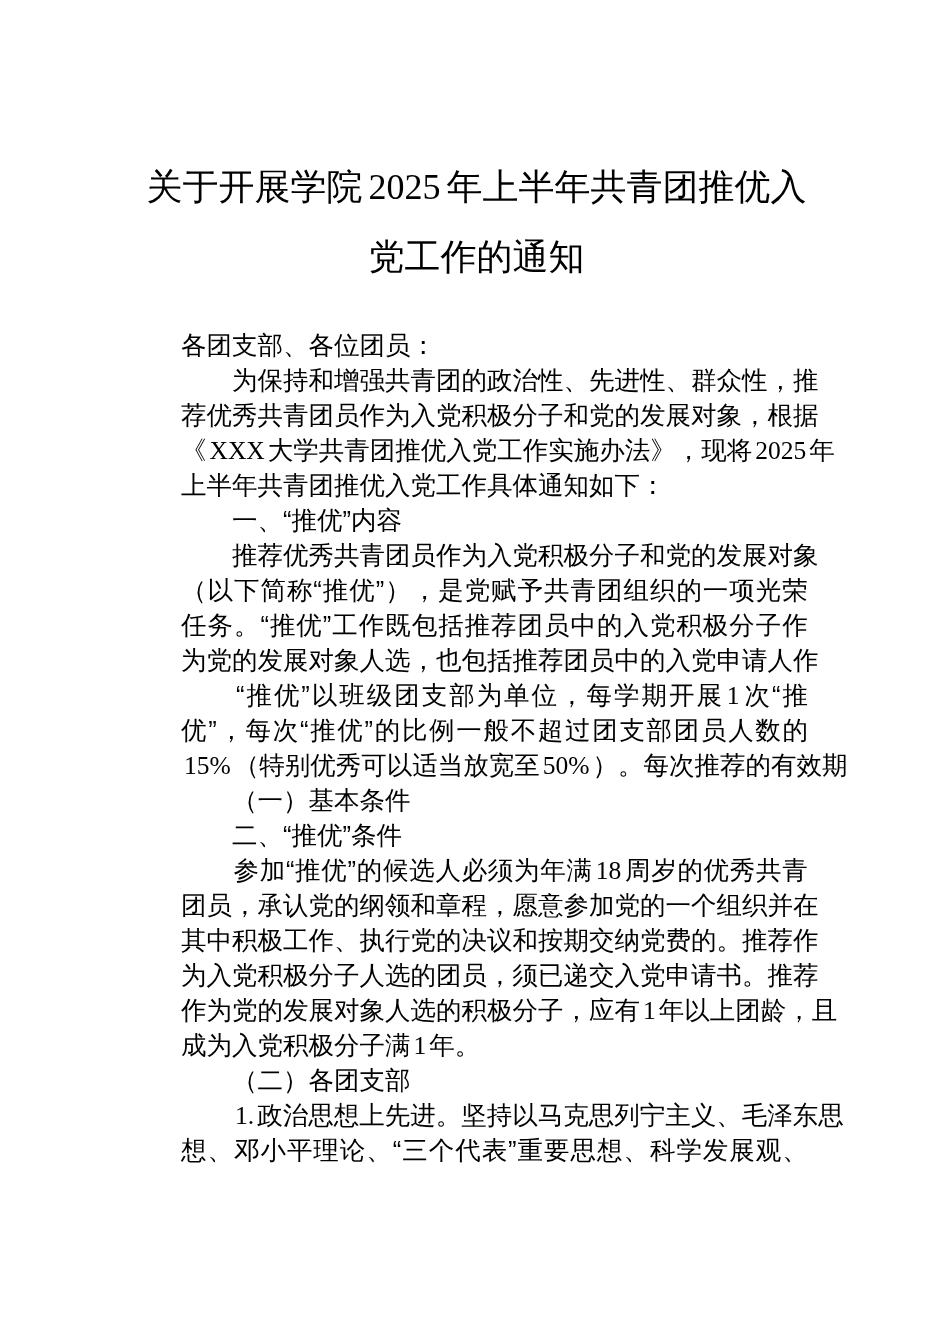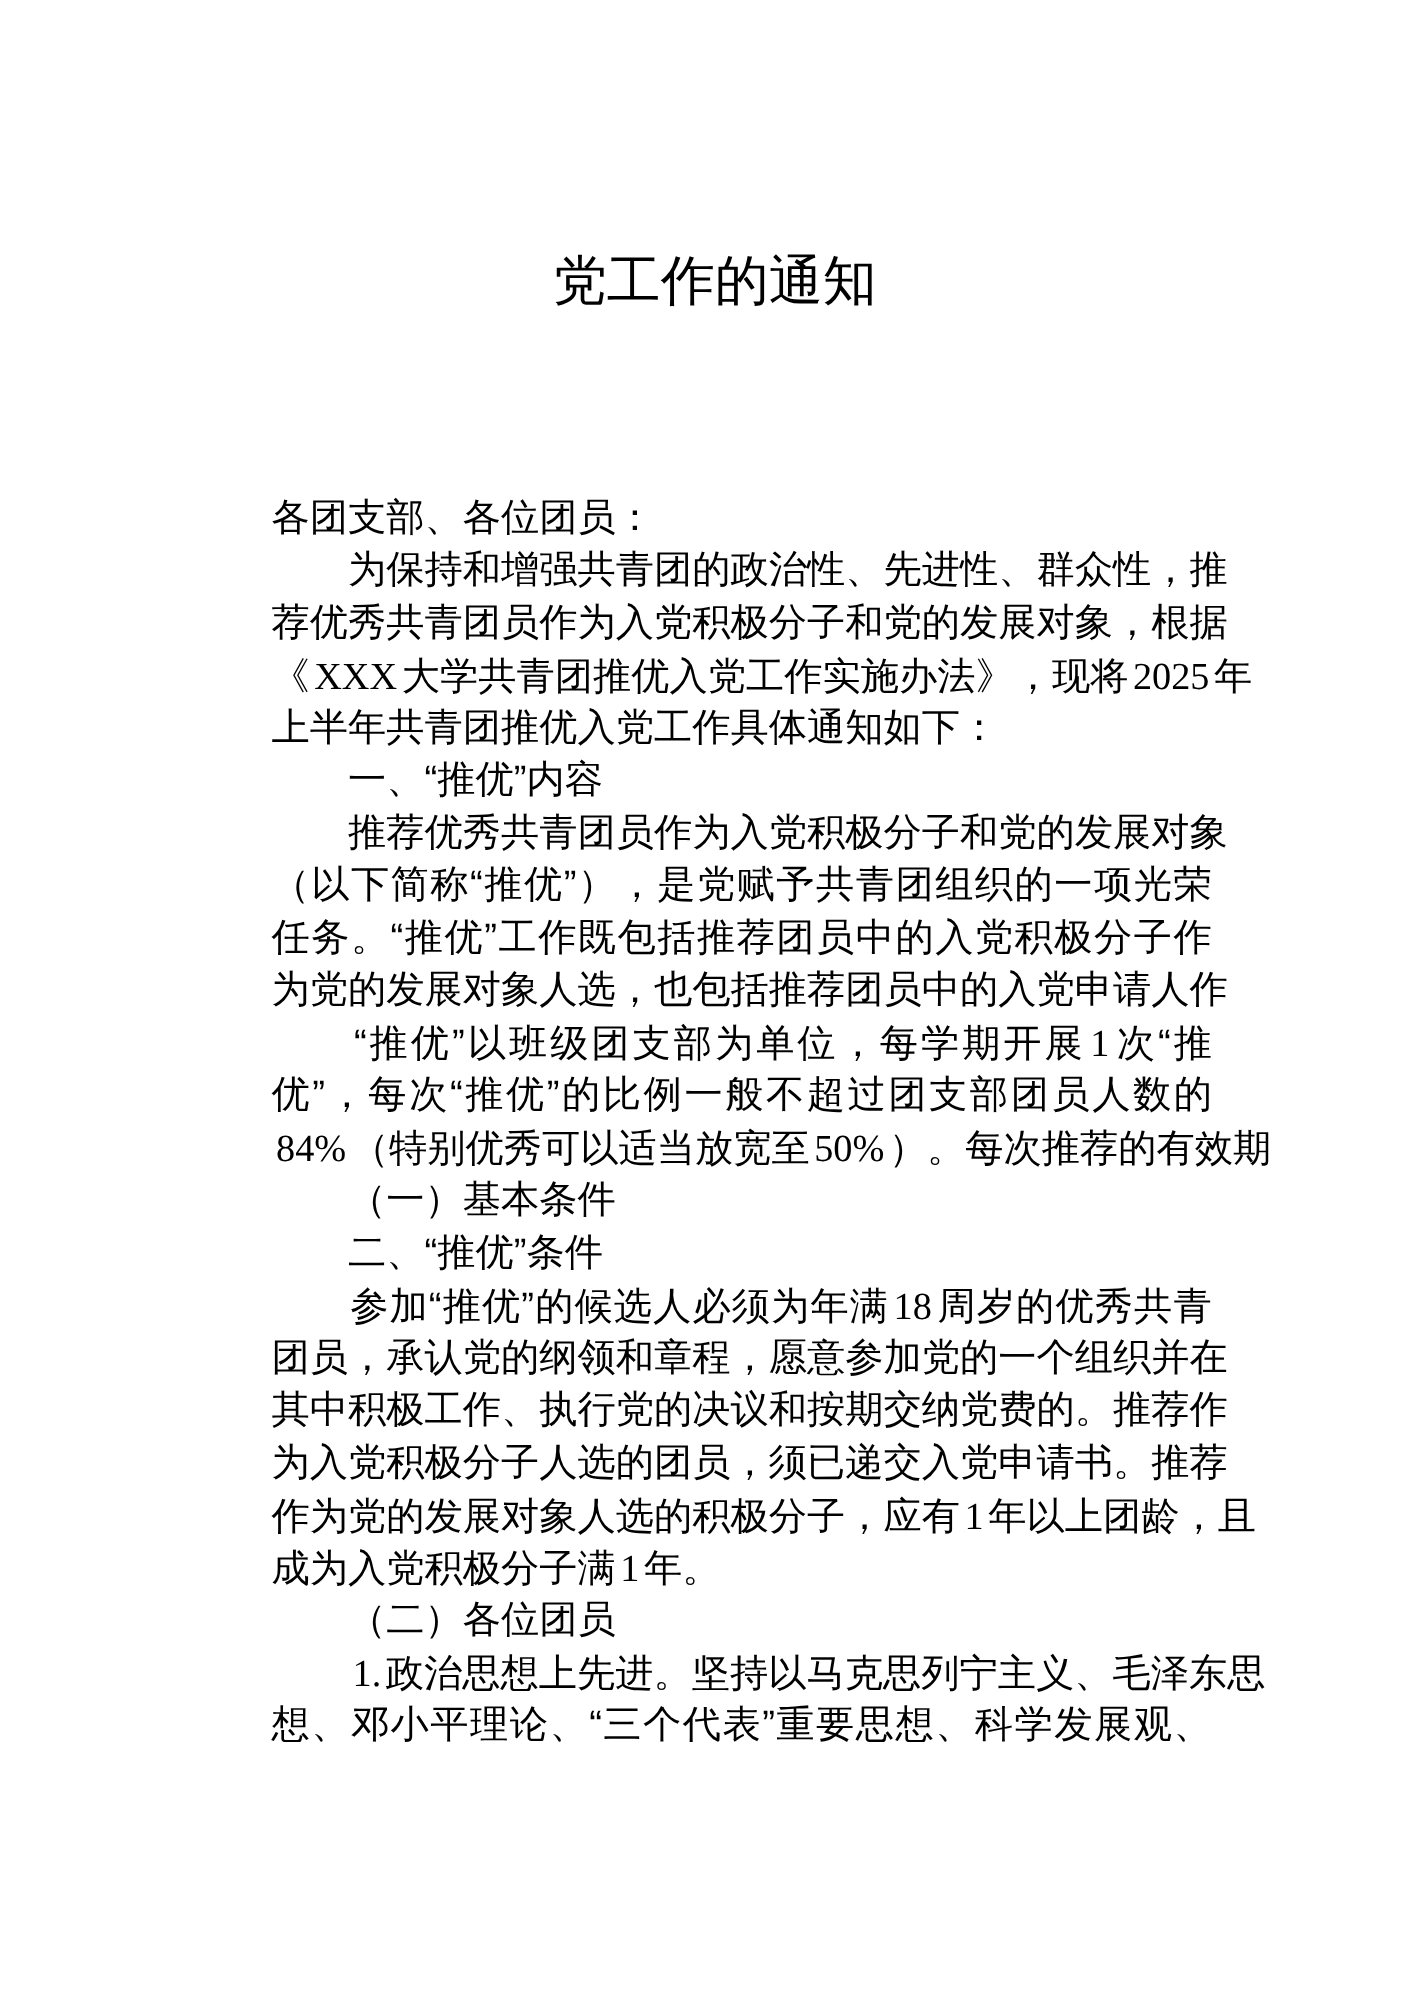--- a/index.html
+++ b/index.html
@@ -52,20 +52,21 @@
     margin: 0 3px;
   }
   .doc-title .lat { margin: 0 6px; }
 </style>
 </head>
 <body>
 
 <div class="page">
 
   <div class="doc-title">
+    <div class="tok">关于开展学院<span class="lat">2025</span>年上半年共青团推优入</div>
     <div class="tok">党工作的通知</div>
   </div>
 
   <div class="doc-body">
     <div class="ln tok end">各团支部、各位团员：</div>
     <div class="ln tok flush">
         <span class="ch">　</span>
         <span class="ch">　</span>
         <span class="ch">为</span>
         <span class="ch">保</span>
@@ -301,21 +302,21 @@
         <span class="ch">团</span>
         <span class="ch">支</span>
         <span class="ch">部</span>
         <span class="ch">团</span>
         <span class="ch">员</span>
         <span class="ch">人</span>
         <span class="ch">数</span>
         <span class="ch">的</span>
       </div>
     <div class="ln tok flush">
-        <span class="lat">84%</span>
+        <span class="lat">15%</span>
         <span class="ch">（</span>
         <span class="ch">特</span>
         <span class="ch">别</span>
         <span class="ch">优</span>
         <span class="ch">秀</span>
         <span class="ch">可</span>
         <span class="ch">以</span>
         <span class="ch">适</span>
         <span class="ch">当</span>
         <span class="ch">放</span>
@@ -465,21 +466,21 @@
         <span class="lat">1</span>
         <span class="ch">年</span>
         <span class="ch">以</span>
         <span class="ch">上</span>
         <span class="ch">团</span>
         <span class="ch">龄</span>
         <span class="ch">，</span>
         <span class="ch">且</span>
       </div>
     <div class="ln tok end">成为入党积极分子满<span class="lat">1</span>年。</div>
-    <div class="ln tok end">　　（二）各位团员</div>
+    <div class="ln tok end">　　（二）各团支部</div>
     <div class="ln tok flush">
         <span class="ch">　</span>
         <span class="ch">　</span>
         <span class="lat">1.</span>
         <span class="ch">政</span>
         <span class="ch">治</span>
         <span class="ch">思</span>
         <span class="ch">想</span>
         <span class="ch">上</span>
         <span class="ch">先</span>

